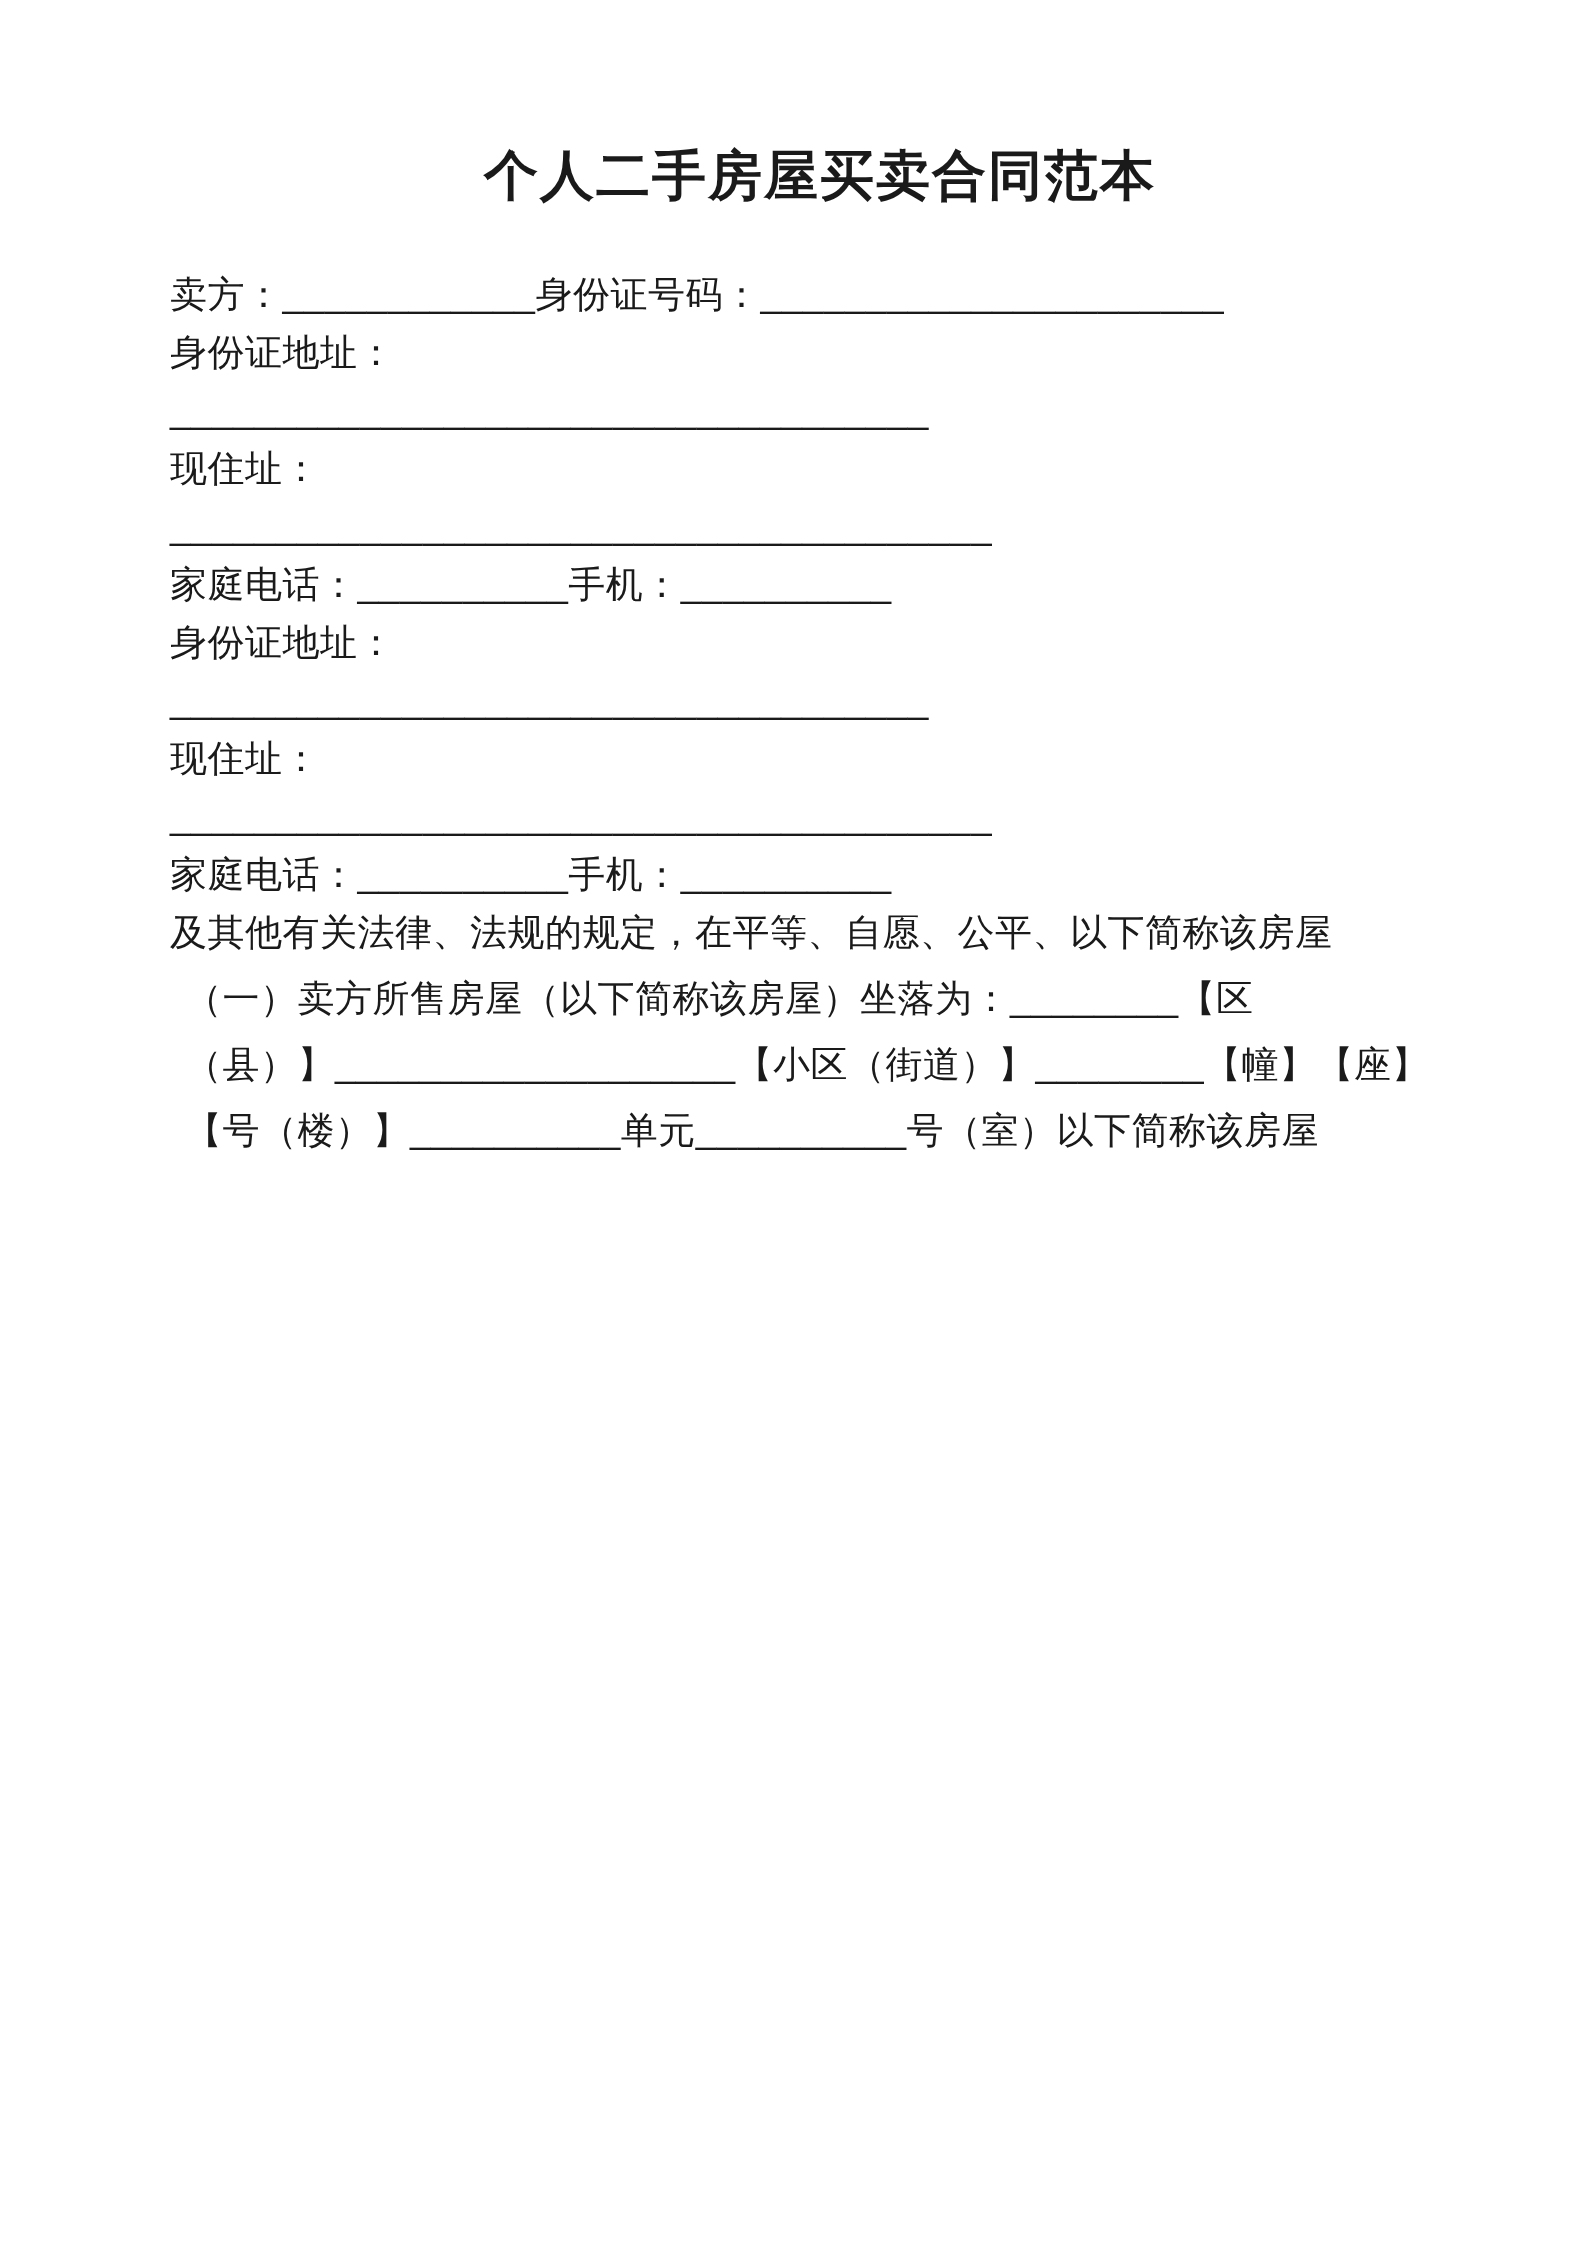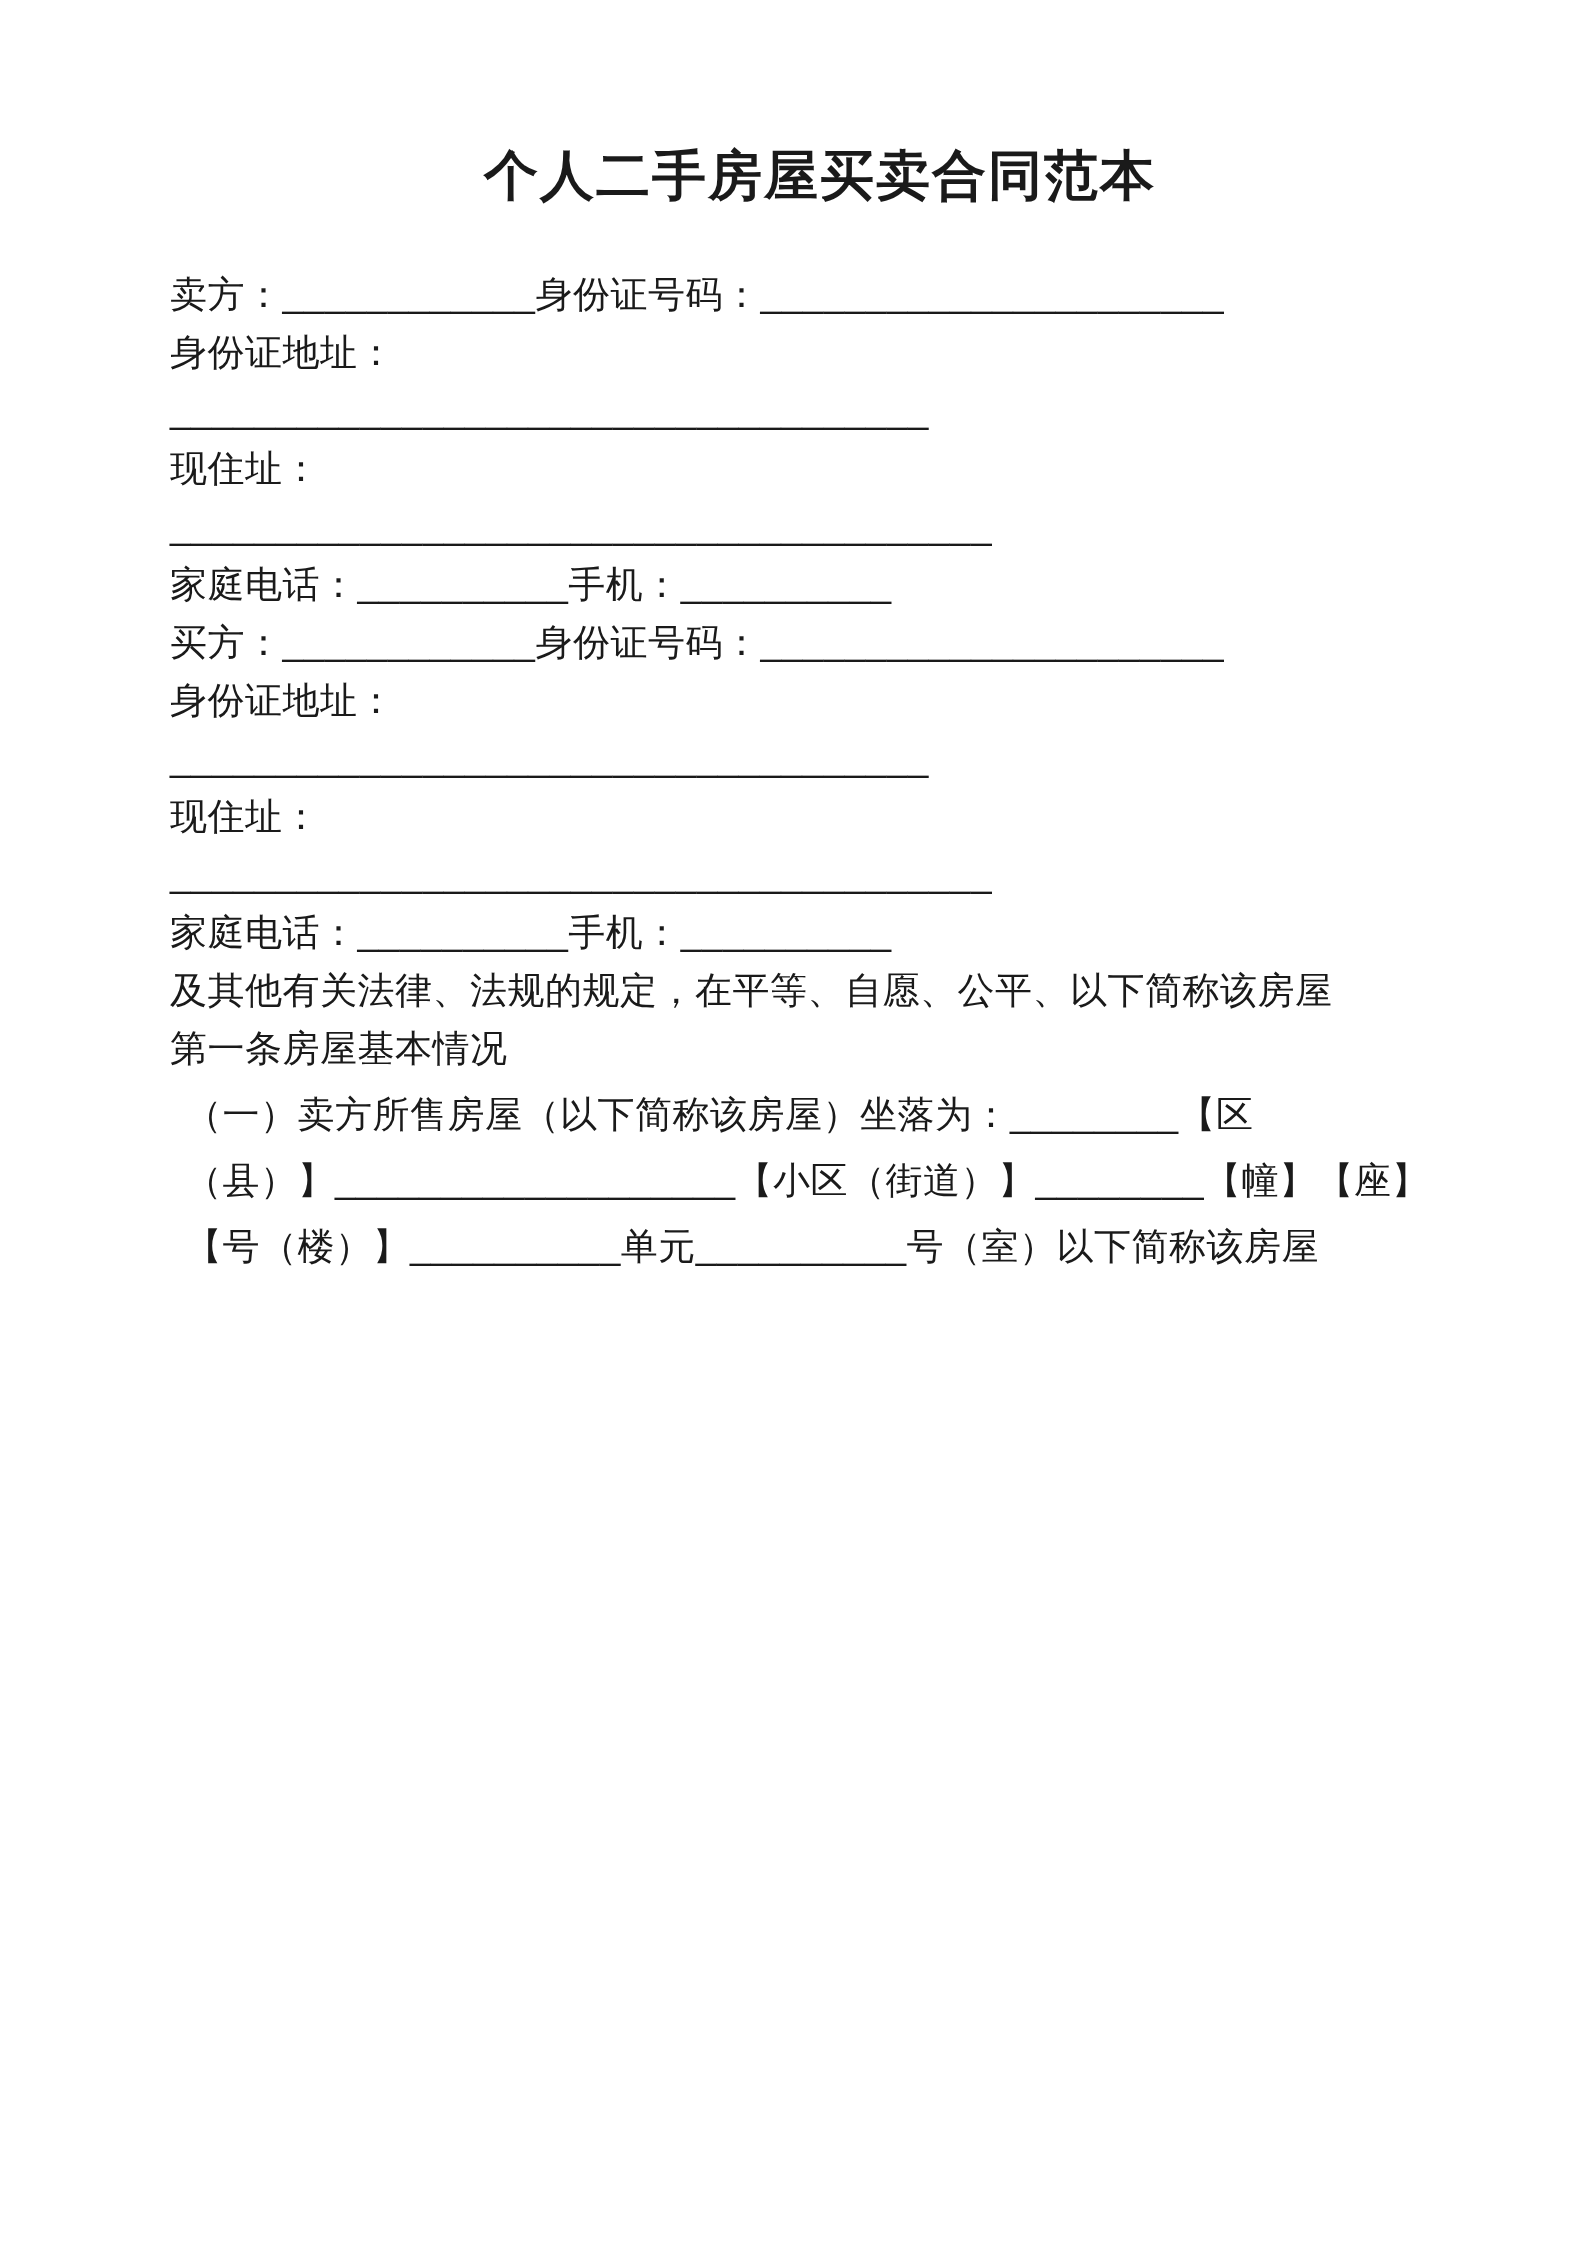--- a/index.html
+++ b/index.html
@@ -49,25 +49,23 @@
 <div class="page">
   <h1 class="title">个人二手房屋买卖合同范本</h1>
 
   <div class="doc-body">
     <p class="line">卖方：____________身份证号码：______________________</p>
     <p class="line">身份证地址：</p>
     <p class="line">____________________________________</p>
     <p class="line">现住址：</p>
     <p class="line">_______________________________________</p>
     <p class="line">家庭电话：__________手机：__________</p>
-    <p class="line">买方：____________身份证号码：______________________</p>
     <p class="line">身份证地址：</p>
     <p class="line">____________________________________</p>
     <p class="line">现住址：</p>
     <p class="line">_______________________________________</p>
     <p class="line">家庭电话：__________手机：__________</p>
     <p class="line">及其他有关法律、法规的规定，在平等、自愿、公平、以下简称该房屋</p>
-    <p class="line">第一条房屋基本情况</p>
     <p class="line indent">（一）卖方所售房屋（以下简称该房屋）坐落为：________【区</p>
     <p class="line indent">（县）】___________________【小区（街道）】________【幢】【座】</p>
     <p class="line indent">【号（楼）】__________单元__________号（室）以下简称该房屋</p>
   </div>
 </div>
 
 </body></html>

